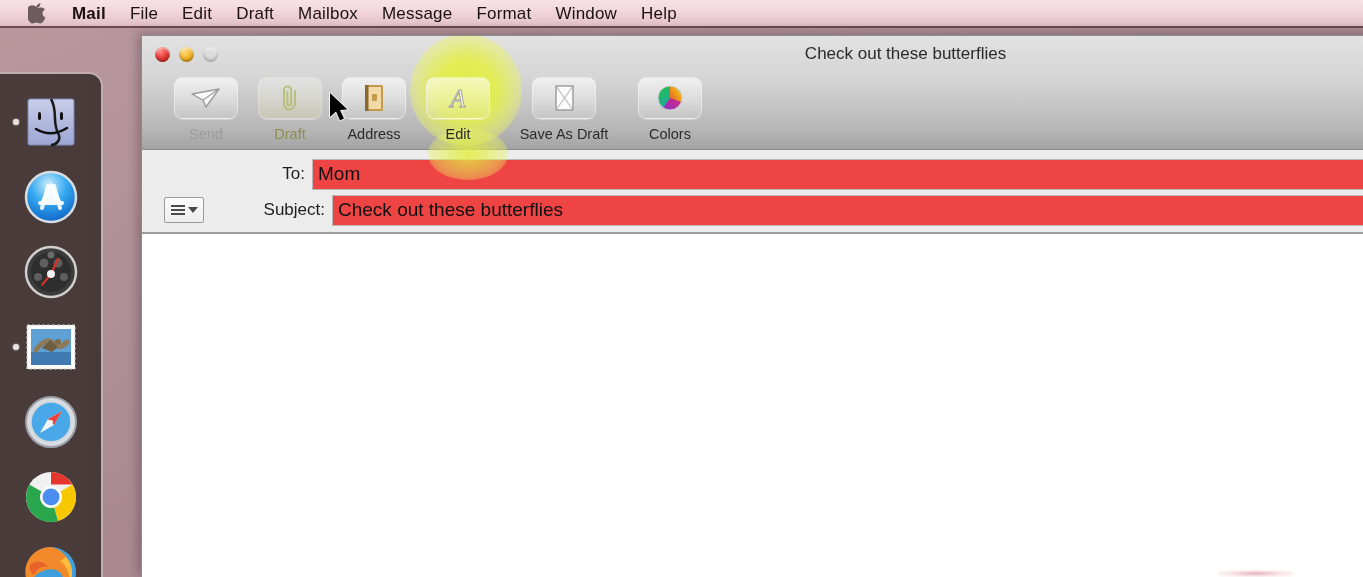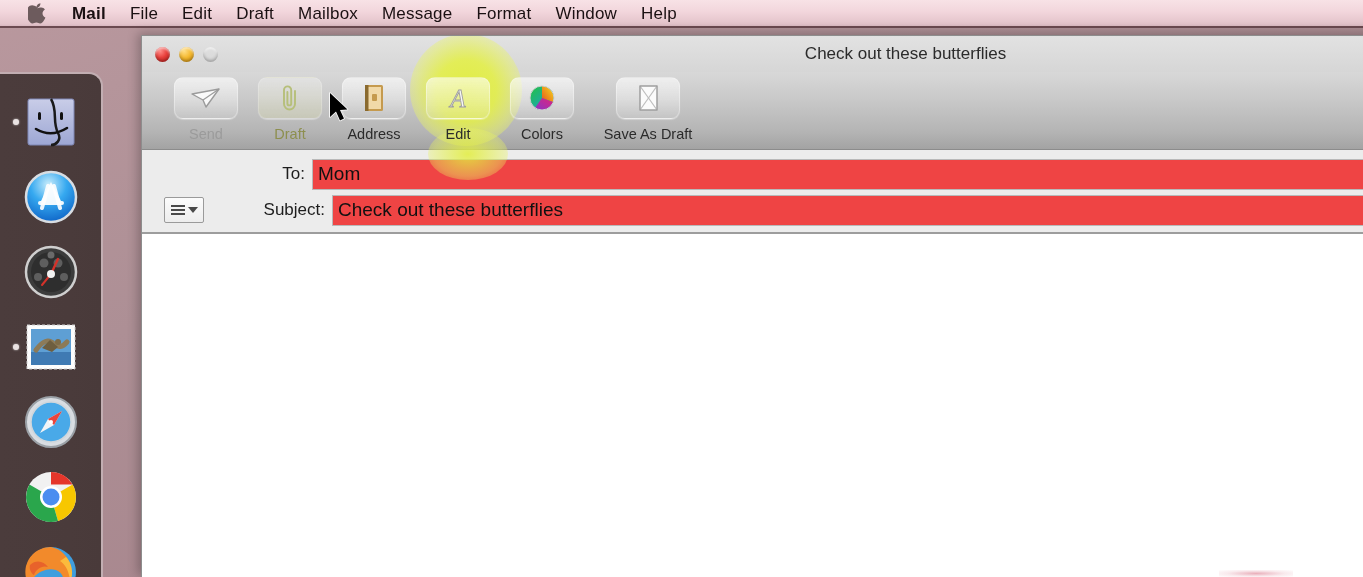--- a/index.html
+++ b/index.html
@@ -415,20 +415,32 @@
         <span class="tlabel">Address</span>
       </div>
 
       <div class="tbtn">
         <span class="glyphbox">
           <svg width="30" height="30" viewBox="0 0 30 30">
             <text x="15" y="24" font-family="Liberation Serif, serif" font-size="25" font-style="italic" text-anchor="middle" fill="#f7f7f7" stroke="#9e9e9e" stroke-width="0.9">A</text>
           </svg>
         </span>
         <span class="tlabel">Edit</span>
+      </div>
+
+      <div class="tbtn wide">
+        <span class="glyphbox">
+          <svg width="26" height="30" viewBox="0 0 26 30">
+            <rect x="5" y="3" width="17" height="24" fill="#fbfbfb" stroke="#a8a8a8"></rect>
+            <path d="M5 3 L22 27" stroke="#bdbdbd" stroke-width="1.2"></path>
+            <path d="M22 3 L5 27" stroke="#bdbdbd" stroke-width="1.2"></path>
+            <rect x="5" y="3" width="17" height="24" fill="none" stroke="#9a9a9a"></rect>
+          </svg>
+        </span>
+        <span class="tlabel">Save As Draft</span>
       </div>
 
       <div class="tbtn">
         <span class="glyphbox">
           <svg width="28" height="28" viewBox="0 0 28 28">
             <defs>
               <linearGradient id="cw1" x1="0" y1="0" x2="1" y2="1">
                   <stop offset="0%" stop-color="#23c23f"></stop>
                   <stop offset="100%" stop-color="#1a9de0"></stop>
                 </linearGradient>
@@ -443,32 +455,20 @@
             </defs>
             <circle cx="14" cy="14" r="12" fill="url(#cw1)"></circle>
             <path d="M14 14 L14 2 A12 12 0 0 1 25 18 Z" fill="url(#cw2)"></path>
             <path d="M14 14 L25 18 A12 12 0 0 1 7 24 Z" fill="url(#cw3)"></path>
             <circle cx="14" cy="14" r="12" fill="none" stroke="#cfcfcf" stroke-width="1"></circle>
           </svg>
         </span>
         <span class="tlabel">Colors</span>
       </div>
 
-      <div class="tbtn wide">
-        <span class="glyphbox">
-          <svg width="26" height="30" viewBox="0 0 26 30">
-            <rect x="5" y="3" width="17" height="24" fill="#fbfbfb" stroke="#a8a8a8"></rect>
-            <path d="M5 3 L22 27" stroke="#bdbdbd" stroke-width="1.2"></path>
-            <path d="M22 3 L5 27" stroke="#bdbdbd" stroke-width="1.2"></path>
-            <rect x="5" y="3" width="17" height="24" fill="none" stroke="#9a9a9a"></rect>
-          </svg>
-        </span>
-        <span class="tlabel">Save As Draft</span>
-      </div>
-
     </div>
 
     <div id="headers">
 
       <div class="hrow">
         <span class="hlabel">To:</span>
         <span class="hfield" placeholder="">Mom</span>
       </div>
 
 

